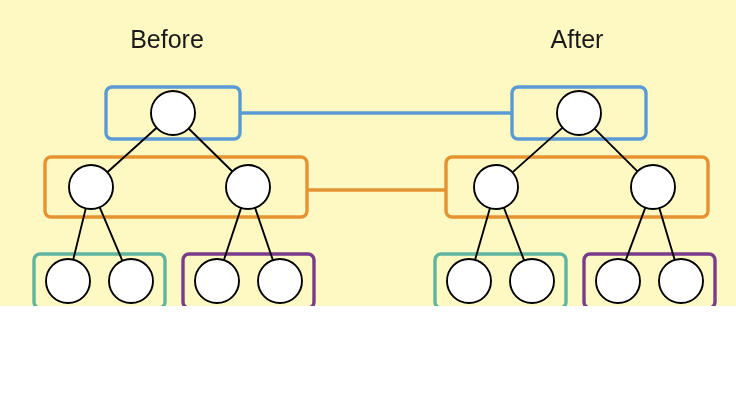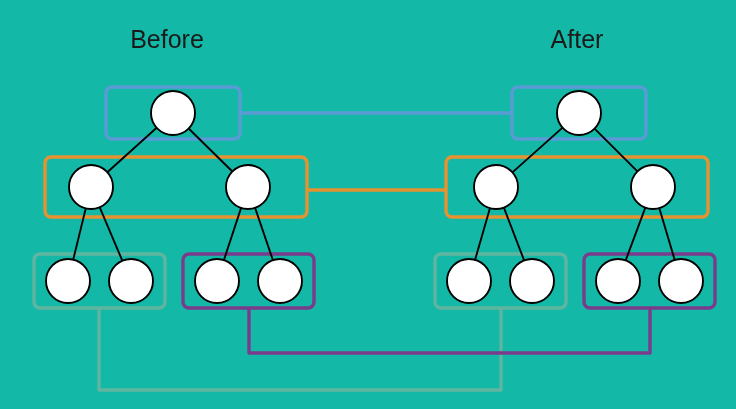--- a/index.html
+++ b/index.html
@@ -7,22 +7,22 @@
     margin: 0;
     padding: 0;
     background: #ffffff;
   }
   body {
     font-family: "Liberation Sans", sans-serif;
   }
   #diagram-root {
     position: relative;
     width: 736px;
-    height: 409px;
-    background: #14b8a6;
+    height: 306px;
+    background: #fef9c3;
     overflow: hidden;
   }
   #diagram-svg {
     position: absolute;
     left: 0;
     top: 0;
     width: 736px;
     height: 409px;
     display: block;
   }

